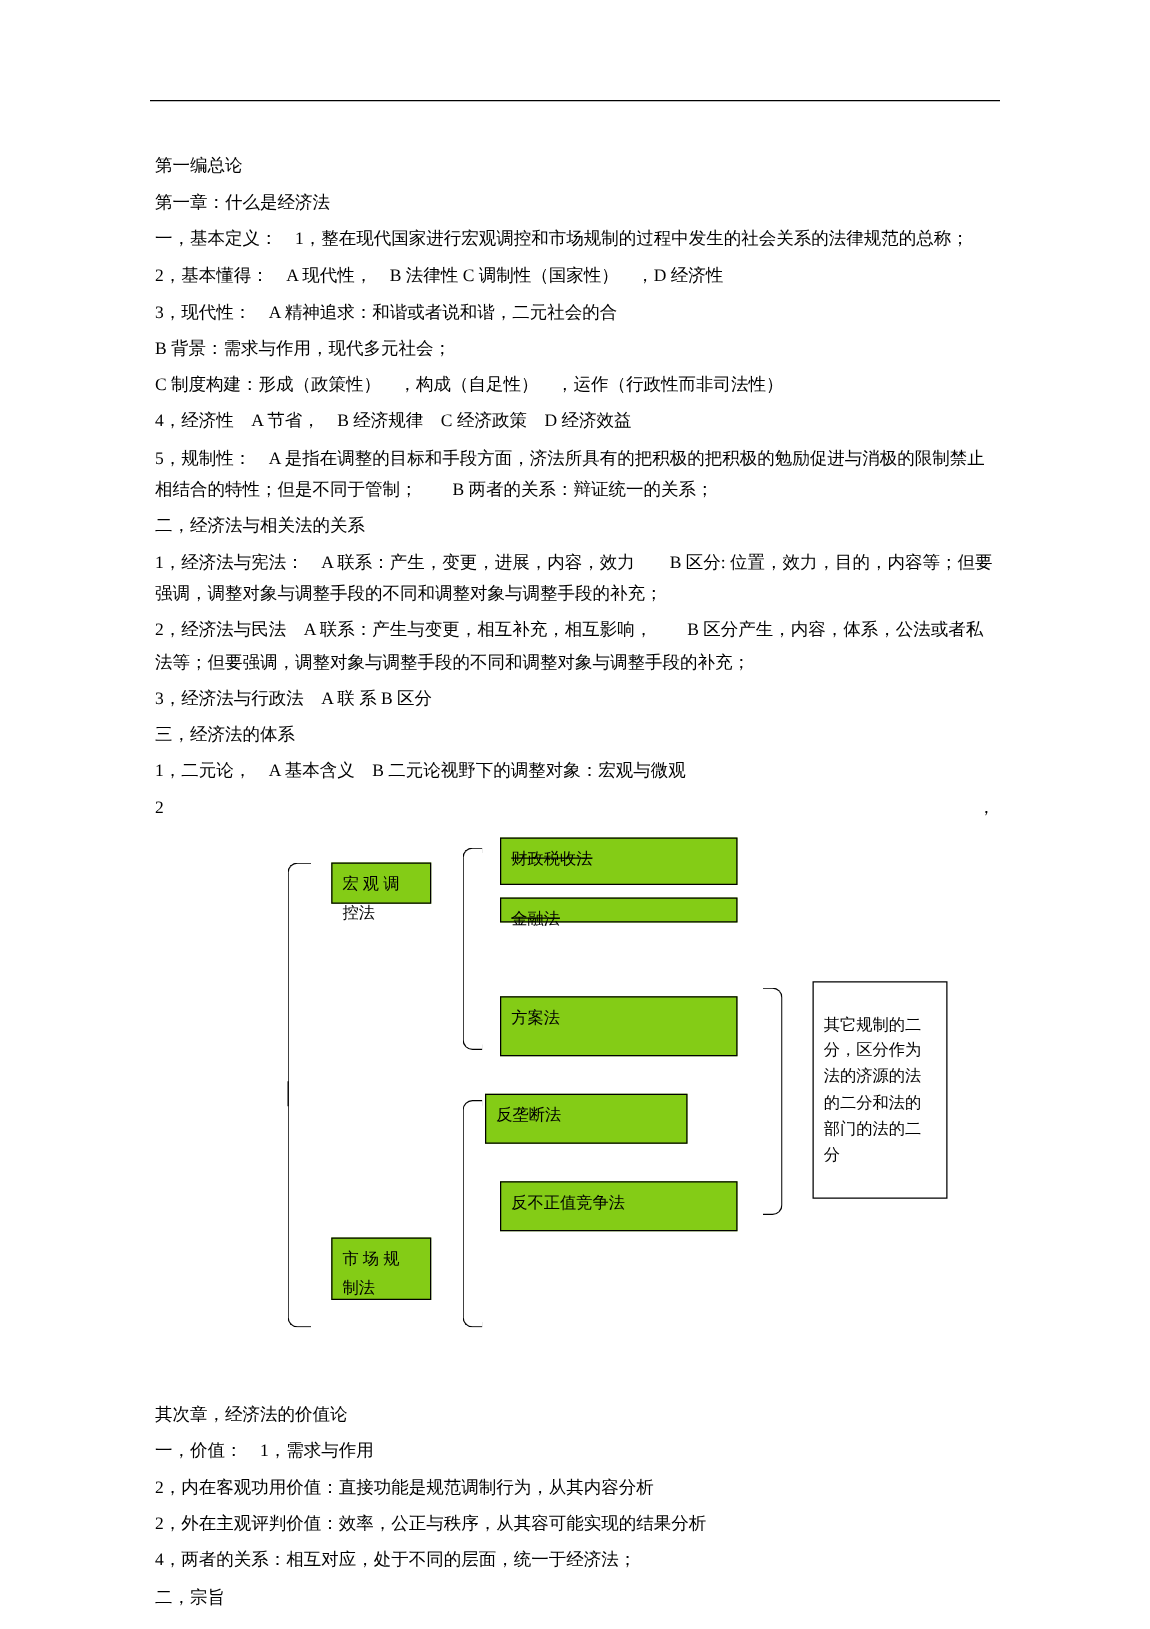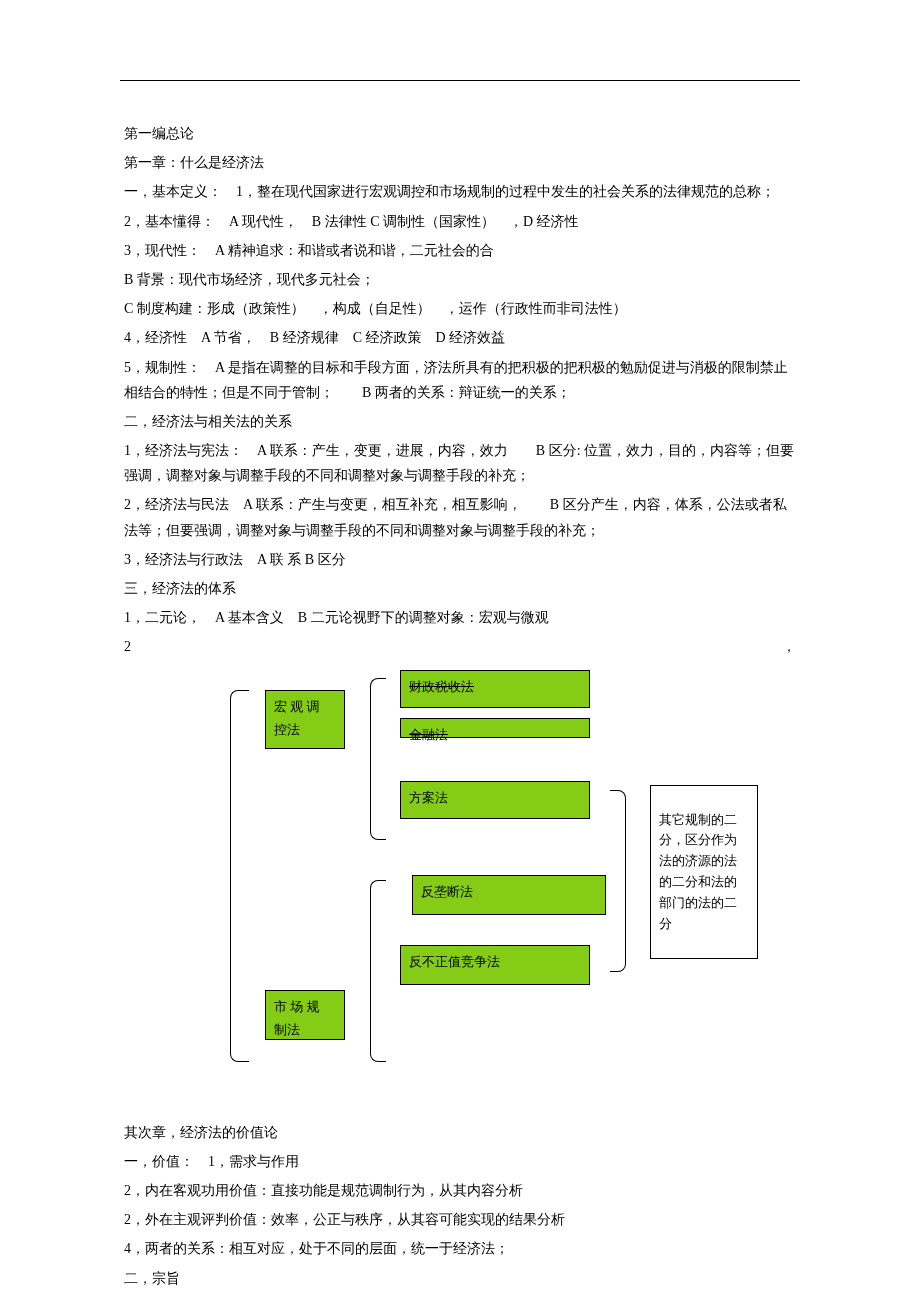--- a/index.html
+++ b/index.html
@@ -17,59 +17,59 @@
 <body>
 
 <div class="page">
 <div class="hr-top"></div>
 
 <p class="p">第一编总论</p>
 <p class="p">第一章：什么是经济法</p>
 <p class="p">一，基本定义：　1，整在现代国家进行宏观调控和市场规制的过程中发生的社会关系的法律规范的总称；</p>
 <p class="p">2，基本懂得：　A 现代性，　B 法律性 C 调制性（国家性）　，D 经济性</p>
 <p class="p">3，现代性：　A 精神追求：和谐或者说和谐，二元社会的合</p>
-<p class="p">B 背景：现代市场经济，现代多元社会；</p>
+<p class="p">B 背景：需求与作用，现代多元社会；</p>
 <p class="p">C 制度构建：形成（政策性）　，构成（自足性）　，运作（行政性而非司法性）</p>
 <p class="p">4，经济性　A 节省，　B 经济规律　C 经济政策　D 经济效益</p>
 <p class="p">5，规制性：　A 是指在调整的目标和手段方面，济法所具有的把积极的把积极的勉励促进与消极的限制禁止相结合的特性；但是不同于管制；　　B 两者的关系：辩证统一的关系；</p>
 <p class="p">二，经济法与相关法的关系</p>
 <p class="p">1，经济法与宪法：　A 联系：产生，变更，进展，内容，效力　　B 区分: 位置，效力，目的，内容等；但要强调，调整对象与调整手段的不同和调整对象与调整手段的补充；</p>
 <p class="p">2，经济法与民法　A 联系：产生与变更，相互补充，相互影响，　　B 区分产生，内容，体系，公法或者私法等；但要强调，调整对象与调整手段的不同和调整对象与调整手段的补充；</p>
 <p class="p">3，经济法与行政法　A 联 系 B 区分</p>
 <p class="p">三，经济法的体系</p>
 <p class="p">1，二元论，　A 基本含义　B 二元论视野下的调整对象：宏观与微观</p>
 <p class="p" style="display:flex;justify-content:space-between">
       <span>2</span>
       <span>，</span>
     </p>
 
 <div class="diagram">
 
   <div class="brace-l" style="left:110px;top:20px;height:370px;width:18px"></div>
   <div class="brace-r" style="left:96px;top:195px;height:20px;width:14px;border-top:none;border-bottom:none;border-right:1px solid #000;border-top-right-radius:0;border-bottom-right-radius:0"></div>
 
-  <div class="box" style="left:145px;top:20px;width:80px;height:59px">
+  <div class="box" style="left:145px;top:20px;width:80px;height:33px">
     <div>宏 观 调</div>
     <div>控法</div>
   </div>
 
   <div class="brace-l" style="left:250px;top:8px;height:160px;width:15px"></div>
 
   <div class="box" style="left:280px;top:0;width:190px;height:38px"><span class="strike">财政税收法</span></div>
   <div class="box" style="left:280px;top:48px;width:190px;height:20px"><span class="strike">金融法</span></div>
-  <div class="box" style="left:280px;top:111px;width:190px;height:38px"><span>方案法</span></div>
+  <div class="box" style="left:280px;top:127px;width:190px;height:48px"><span>方案法</span></div>
 
   <div class="box" style="left:145px;top:320px;width:80px;height:50px">
     <div>市 场 规</div>
     <div>制法</div>
   </div>
 
   <div class="brace-l" style="left:250px;top:210px;height:180px;width:15px"></div>
 
-  <div class="box" style="left:292px;top:205px;width:194px;height:40px"><span>反垄断法</span></div>
+  <div class="box" style="left:268px;top:205px;width:162px;height:40px"><span>反垄断法</span></div>
   <div class="box" style="left:280px;top:275px;width:190px;height:40px"><span>反不正值竞争法</span></div>
 
   <div class="brace-r" style="left:490px;top:120px;height:180px;width:15px"></div>
 
   <div class="side-box" style="left:530px;top:115px">其它规制的二分，区分作为法的济源的法的二分和法的部门的法的二分</div>
 </div>
 
 <p class="p">其次章，经济法的价值论</p>
 <p class="p">一，价值：　1，需求与作用</p>
 <p class="p">2，内在客观功用价值：直接功能是规范调制行为，从其内容分析</p>

